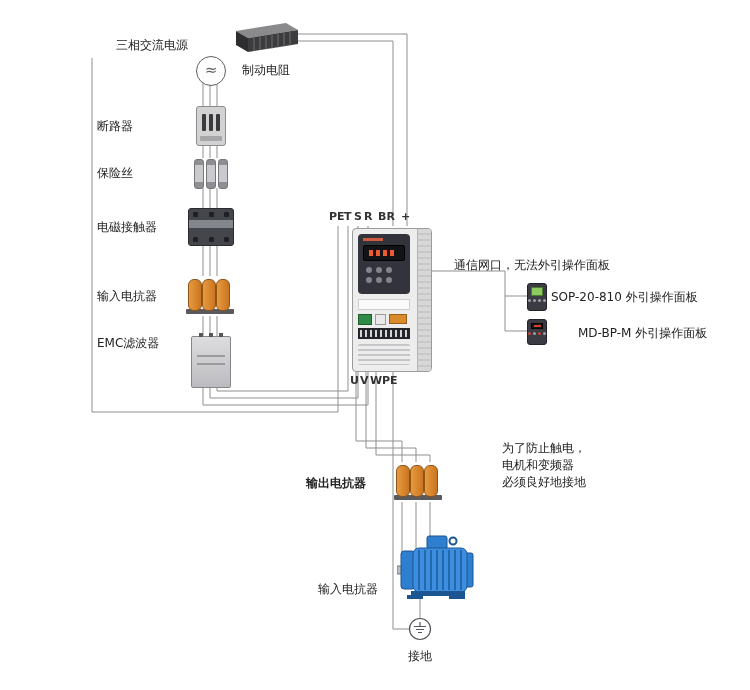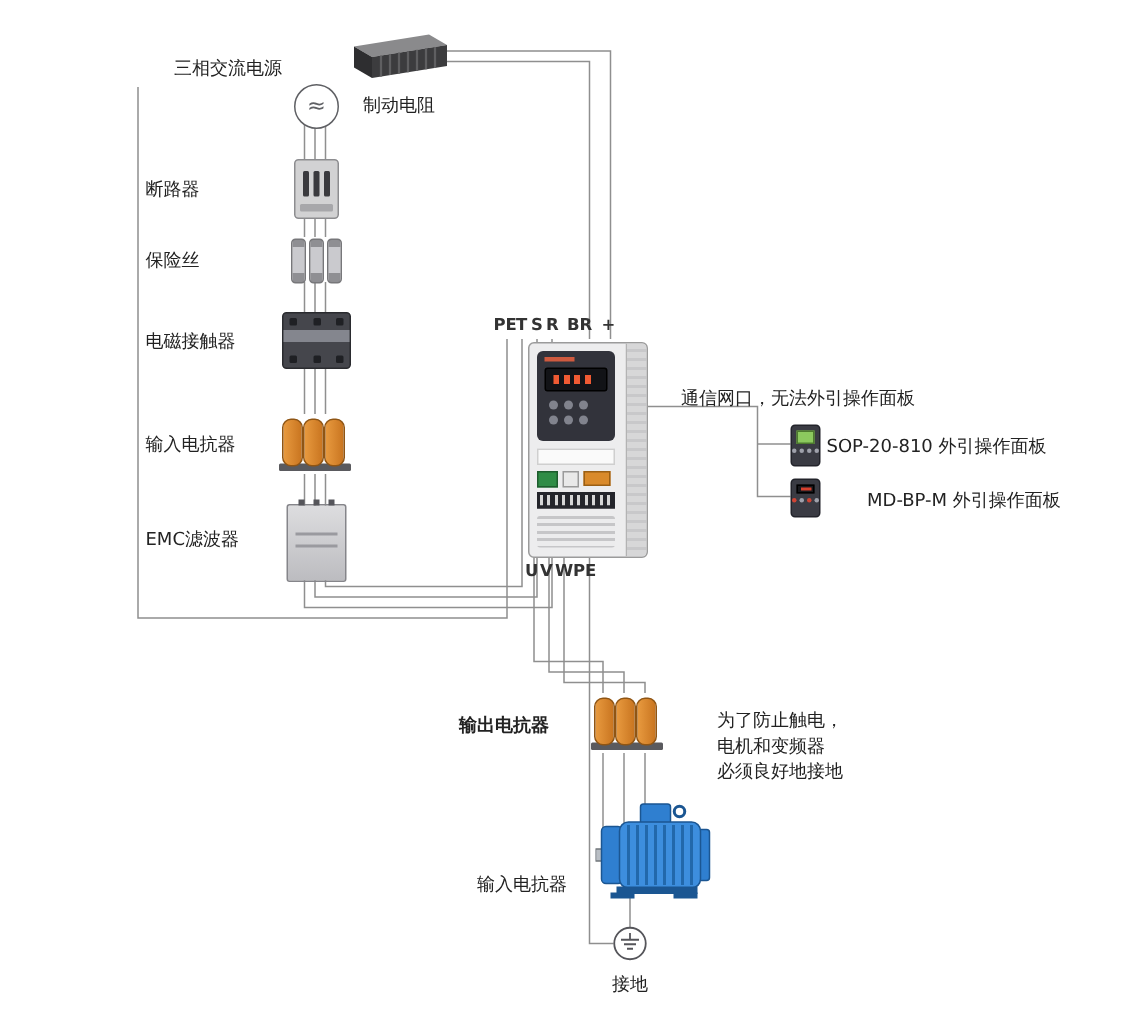--- a/index.html
+++ b/index.html
@@ -150,21 +150,21 @@
   </div>
   <div class="label" style="left:97px;top:288px;">输入电抗器</div>
 
   <div class="emc" style="left:191px;top:336px;">
       <i></i>
       <i></i>
       <i></i>
       <b></b>
       <b class="l2"></b>
     </div>
-  <div class="label" style="left:97px;top:351px;">EMC滤波器</div>
+  <div class="label" style="left:97px;top:335px;">EMC滤波器</div>
 
   <svg class="abs" style="left:230px;top:18px;" width="76" height="34">
     <polygon points="6,13 56,5 68,12 18,20" fill="#8a8a8c"></polygon>
     <polygon points="6,13 18,20 18,34 6,27" fill="#2e2e30"></polygon>
     <polygon points="18,20 68,12 68,26 18,34" fill="#3c3c3e"></polygon>
     <path d="M24 19v14 M30 18v14 M36 17v14 M42 16.2v14 M48 15.2v14 M54 14.2v14 M60 13.3v14" stroke="#5f5f61" stroke-width="1.5"></path>
   </svg>
   <div class="label" style="left:242px;top:62px;">制动电阻</div>
 
   <span class="term" style="left:329px;top:210px;">PE</span>
@@ -222,21 +222,21 @@
       </div>
     <div class="dots">
         <i class="red"></i>
         <i></i>
         <i class="red"></i>
         <i></i>
       </div>
   </div>
   <div class="label" style="left:551px;top:325px;margin-left:27px;">MD-BP-M 外引操作面板</div>
 
-  <div class="note" style="left:478px;top:440px;margin-top:32px;">为了防止触电，
+  <div class="note" style="left:502px;top:440px;">为了防止触电，
 电机和变频器
 必须良好地接地</div>
 
   <div class="reactor" style="left:394px;top:462px;">
     <div class="base"></div>
       <i></i>
       <i></i>
       <i></i>
   </div>
   <div class="label" style="left:306px;top:475px;font-weight:bold;">输出电抗器</div>

